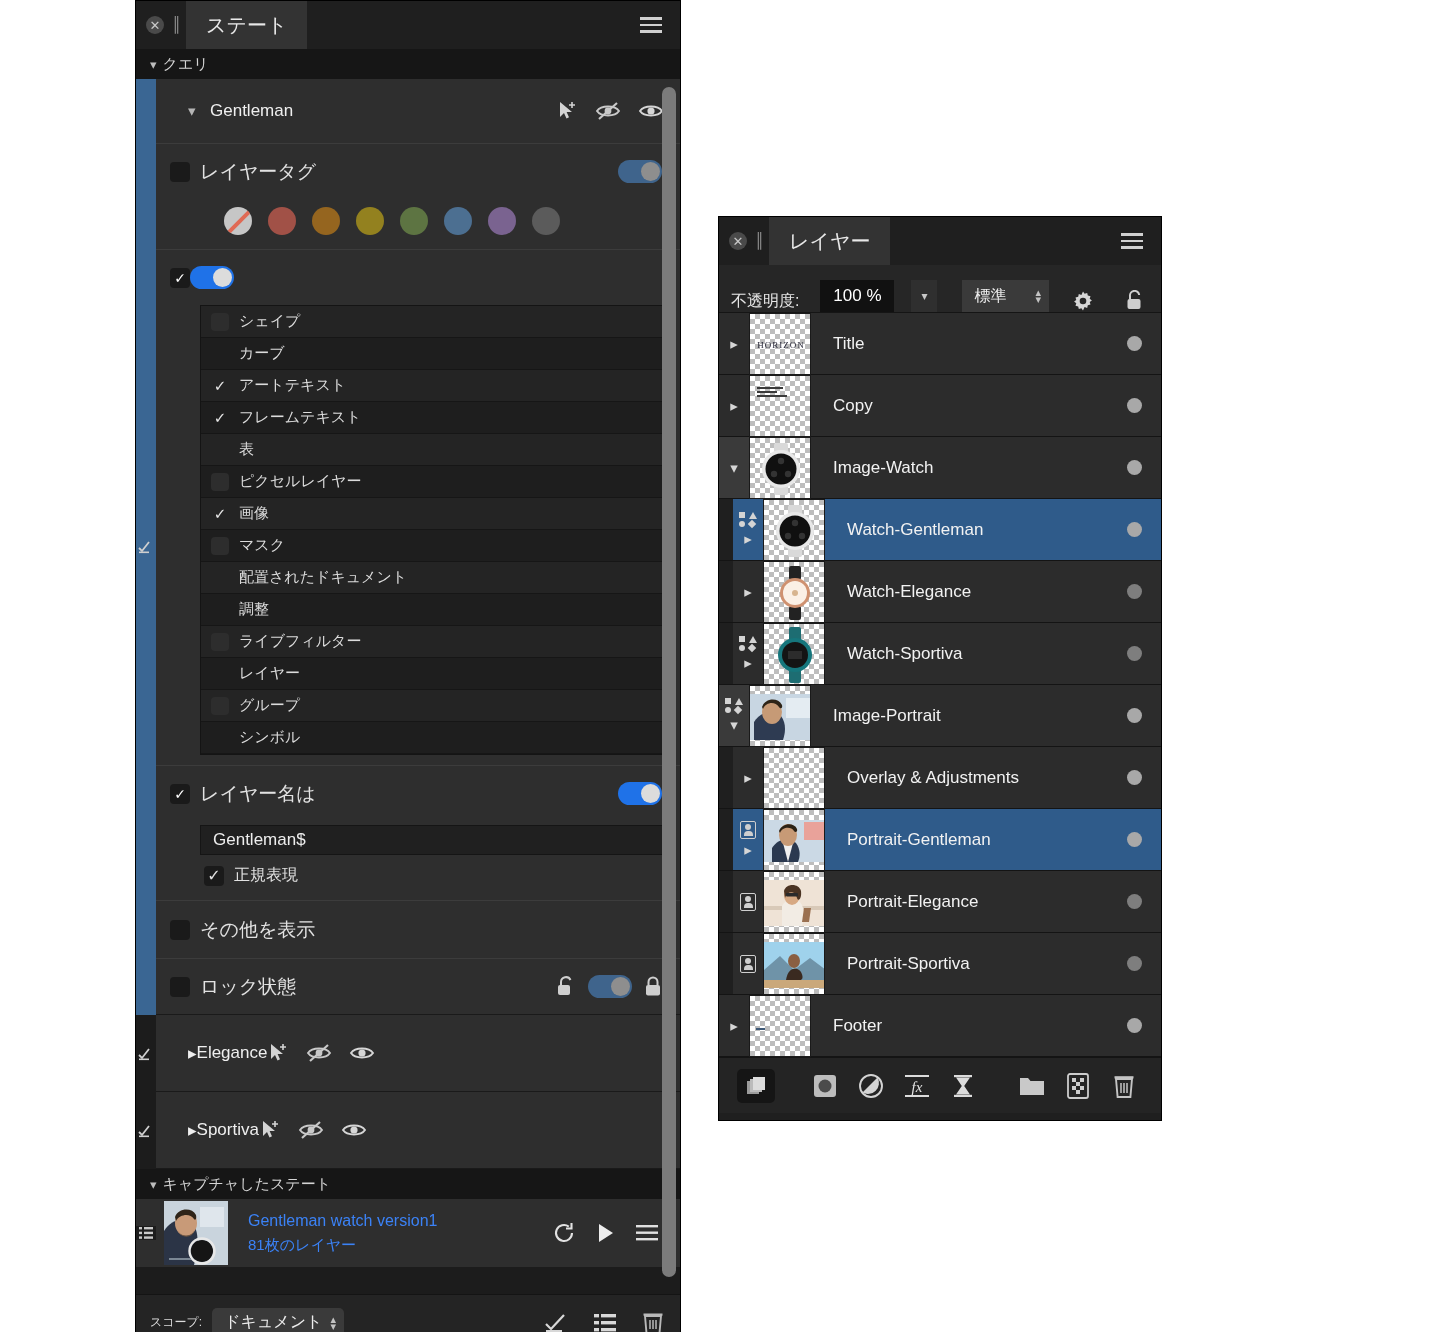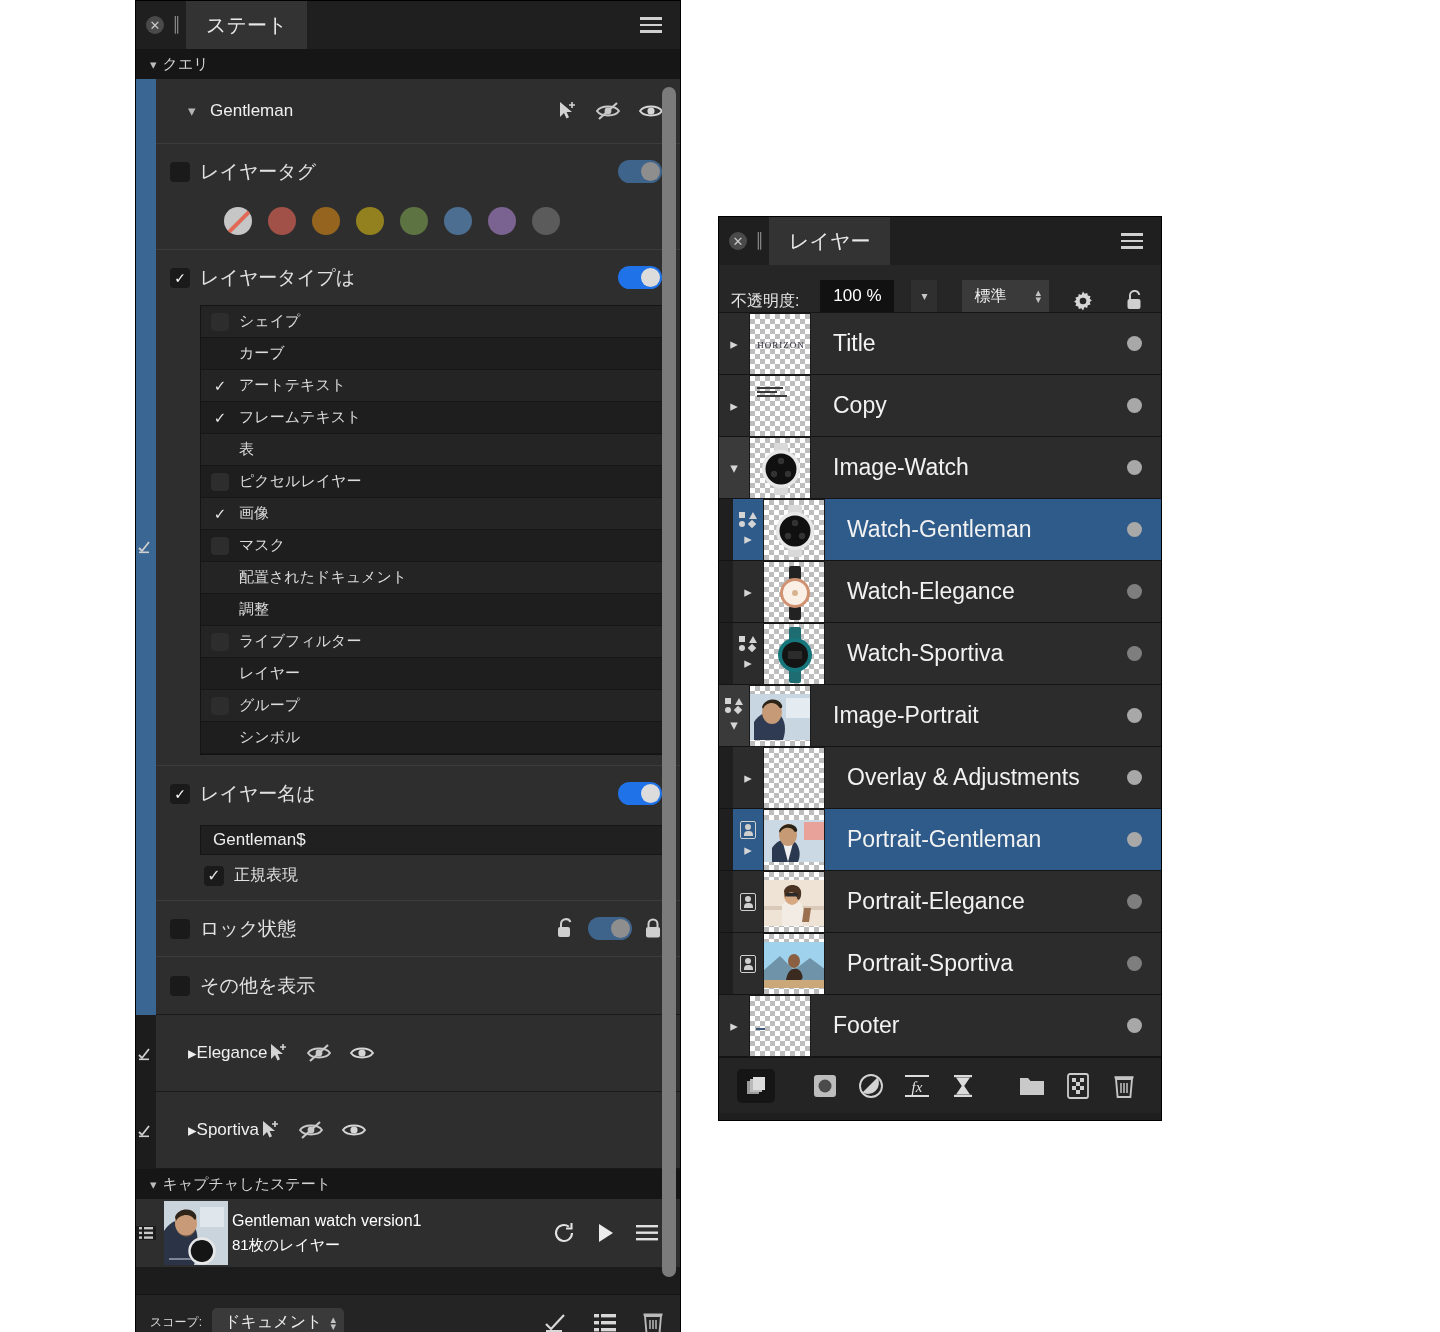--- a/index.html
+++ b/index.html
@@ -120,21 +120,21 @@
 
   .sub-query {
     height: 76px; display:flex; align-items:center; padding: 0 16px 0 32px;
     background:#2e2e2e; color:#efefef; font-size:17px;
   }
 
   
   .cap-row { display:flex; background:#2e2e2e; height: 68px; align-items:center; }
   .cap-gutter { width:20px; flex:0 0 20px; background:#1c1c1c; display:flex; align-items:center; justify-content:center;}
   .cap-thumb { width: 64px; height: 64px; margin-left: 8px; flex:0 0 64px; position:relative; overflow:hidden; background:#cfd6dd; }
-  .cap-text { flex:1; padding-left: 4px; color:#ffffff; }
+  .cap-text { flex:1; padding-left: 12px; color:#3b82f6;margin-left:8px; }
   .cap-title { font-size: 16px; margin-bottom: 6px; }
   .cap-sub { font-size: 15px; }
   .cap-icons { display:flex; align-items:center; gap: 20px; padding-right: 22px; }
 
   .states-footer {
     height: 56px; background:#242424; display:flex; align-items:center;
     padding: 0 16px 0 14px; border-top:1px solid #141414;
   }
   .footer-label { color:#dcdcdc; font-size:12px; margin-right: 10px; }
   .scope-select {
@@ -192,21 +192,21 @@
   .mask-ic b { display:block; width:6px;height:6px;background:#cfcfcf;border-radius:50%; }
   .mask-ic u { display:block; width:9px;height:5px;background:#cfcfcf;border-radius:4px 4px 0 0; }
 
   .lr-thumb { width:62px; flex:0 0 62px; height:62px; position:relative; overflow:hidden;
     background-image:
       linear-gradient(45deg,#bdbdbd 25%,transparent 25%,transparent 75%,#bdbdbd 75%),
       linear-gradient(45deg,#bdbdbd 25%,transparent 25%,transparent 75%,#bdbdbd 75%);
     background-size: 10px 10px; background-position: 0 0, 5px 5px; background-color:#ffffff;
     border: 1px solid #1a1a1a;
   }
-  .lr-name { flex:1; display:flex; align-items:center; padding-left: 22px; color:#f2f2f2; font-size:23px; }
+  .lr-name { flex:1; display:flex; align-items:center; padding-left: 22px; color:#f2f2f2; font-size:17px; }
   .lr-vis { width: 54px; display:flex; align-items:center; justify-content:center; }
   .vis-dot { width:15px;height:15px;border-radius:50%;background:#a8a8a8; }
   .vis-dot.dim { background:#8d8d8d; opacity:.85; }
 
   .layers-toolbar {
     height: 56px; background:#242424; display:flex; align-items:center; padding: 0 18px; gap: 0;
     border-top:1px solid #141414;
   }
   .tb-btn { width:38px;height:34px;display:flex;align-items:center;justify-content:center;border-radius:5px; }
   .tb-btn.active { background:#151515; }
@@ -291,21 +291,20 @@
             <span class="swatch" style="background:#95651f"></span>
             <span class="swatch" style="background:#93811f"></span>
             <span class="swatch" style="background:#5d7442"></span>
             <span class="swatch" style="background:#4c6f91"></span>
             <span class="swatch" style="background:#7a6390"></span>
             <span class="swatch" style="background:#5b5b5b"></span>
           </div>
 
           <div class="crit-row">
             <span class="cbox">✓</span>
-            <span class="clabel">レイヤータイプは</span>
             <span class="toggle on">
                 <i class="knob"></i>
               </span>
           </div>
 
           <div class="type-list">
             <div class="type-item">
                 <span class="tbox sq"></span>
                 <span>シェイプ</span>
               </div>
@@ -370,45 +369,45 @@
             <span class="toggle on">
                 <i class="knob"></i>
               </span>
           </div>
           <div class="name-field">Gentleman$</div>
           <div class="regex-row">
             <span class="cbox">✓</span>
             <span>正規表現</span>
           </div>
 
+          <div class="crit-row" style="height:58px;">
+            <span class="cbox"></span>
+            <span class="clabel">その他を表示</span>
+          </div>
+
           <div class="crit-row">
             <span class="cbox"></span>
             <span class="clabel">ロック状態</span>
             <span class="lockbar">
               <span>
                 <svg width="20" height="22" viewBox="0 0 20 22">
                   <path d="M5 9 V6 a5 5 0 0 1 9.5 -2" fill="none" stroke="#cfcfcf" stroke-width="2"></path>
                   <rect x="2" y="9" width="12" height="10" rx="2" fill="#cfcfcf"></rect>
                 </svg>
               </span>
               <span class="toggle off">
                   <i class="knob"></i>
                 </span>
               <span>
                 <svg width="18" height="22" viewBox="0 0 18 22">
                   <path d="M4.5 9 V6 a4.5 4.5 0 0 1 9 0 V9" fill="none" stroke="#cfcfcf" stroke-width="2"></path>
                   <rect x="2" y="9" width="14" height="10.5" rx="2" fill="#cfcfcf"></rect>
                 </svg>
               </span>
             </span>
-          </div>
-
-          <div class="crit-row" style="height:58px;">
-            <span class="cbox"></span>
-            <span class="clabel">その他を表示</span>
           </div>
         </div>
       </div>
 
       <div class="query-block">
         <div class="query-gutter">
           <div class="gicon">
             <svg width="16" height="16" viewBox="0 0 16 16">
               <path d="M1 9 L4 12 L11 3" stroke="#cfcfcf" stroke-width="1.8" fill="none"></path>
               <rect x="1" y="12.5" width="10" height="1.6" fill="#cfcfcf"></rect>

